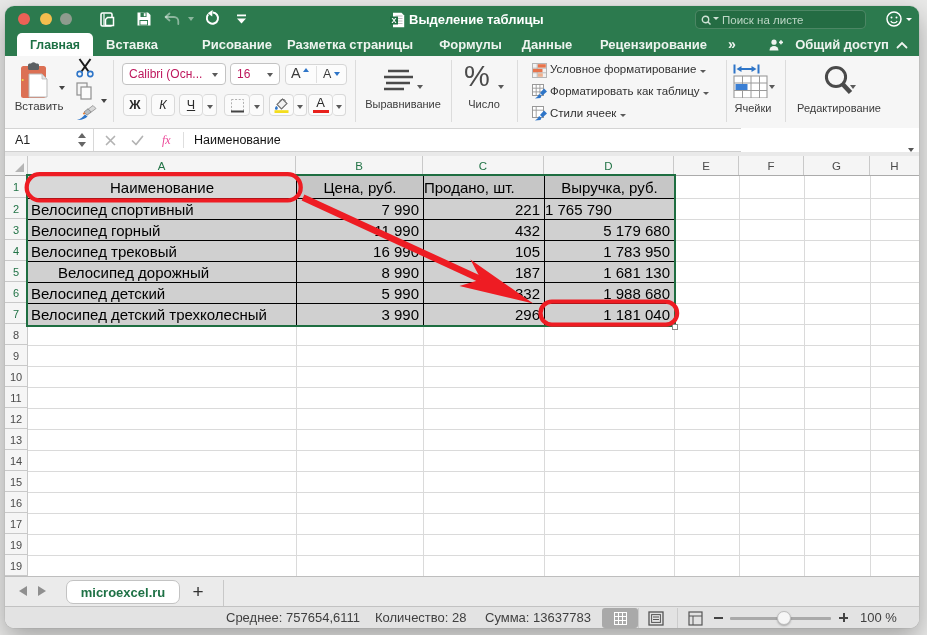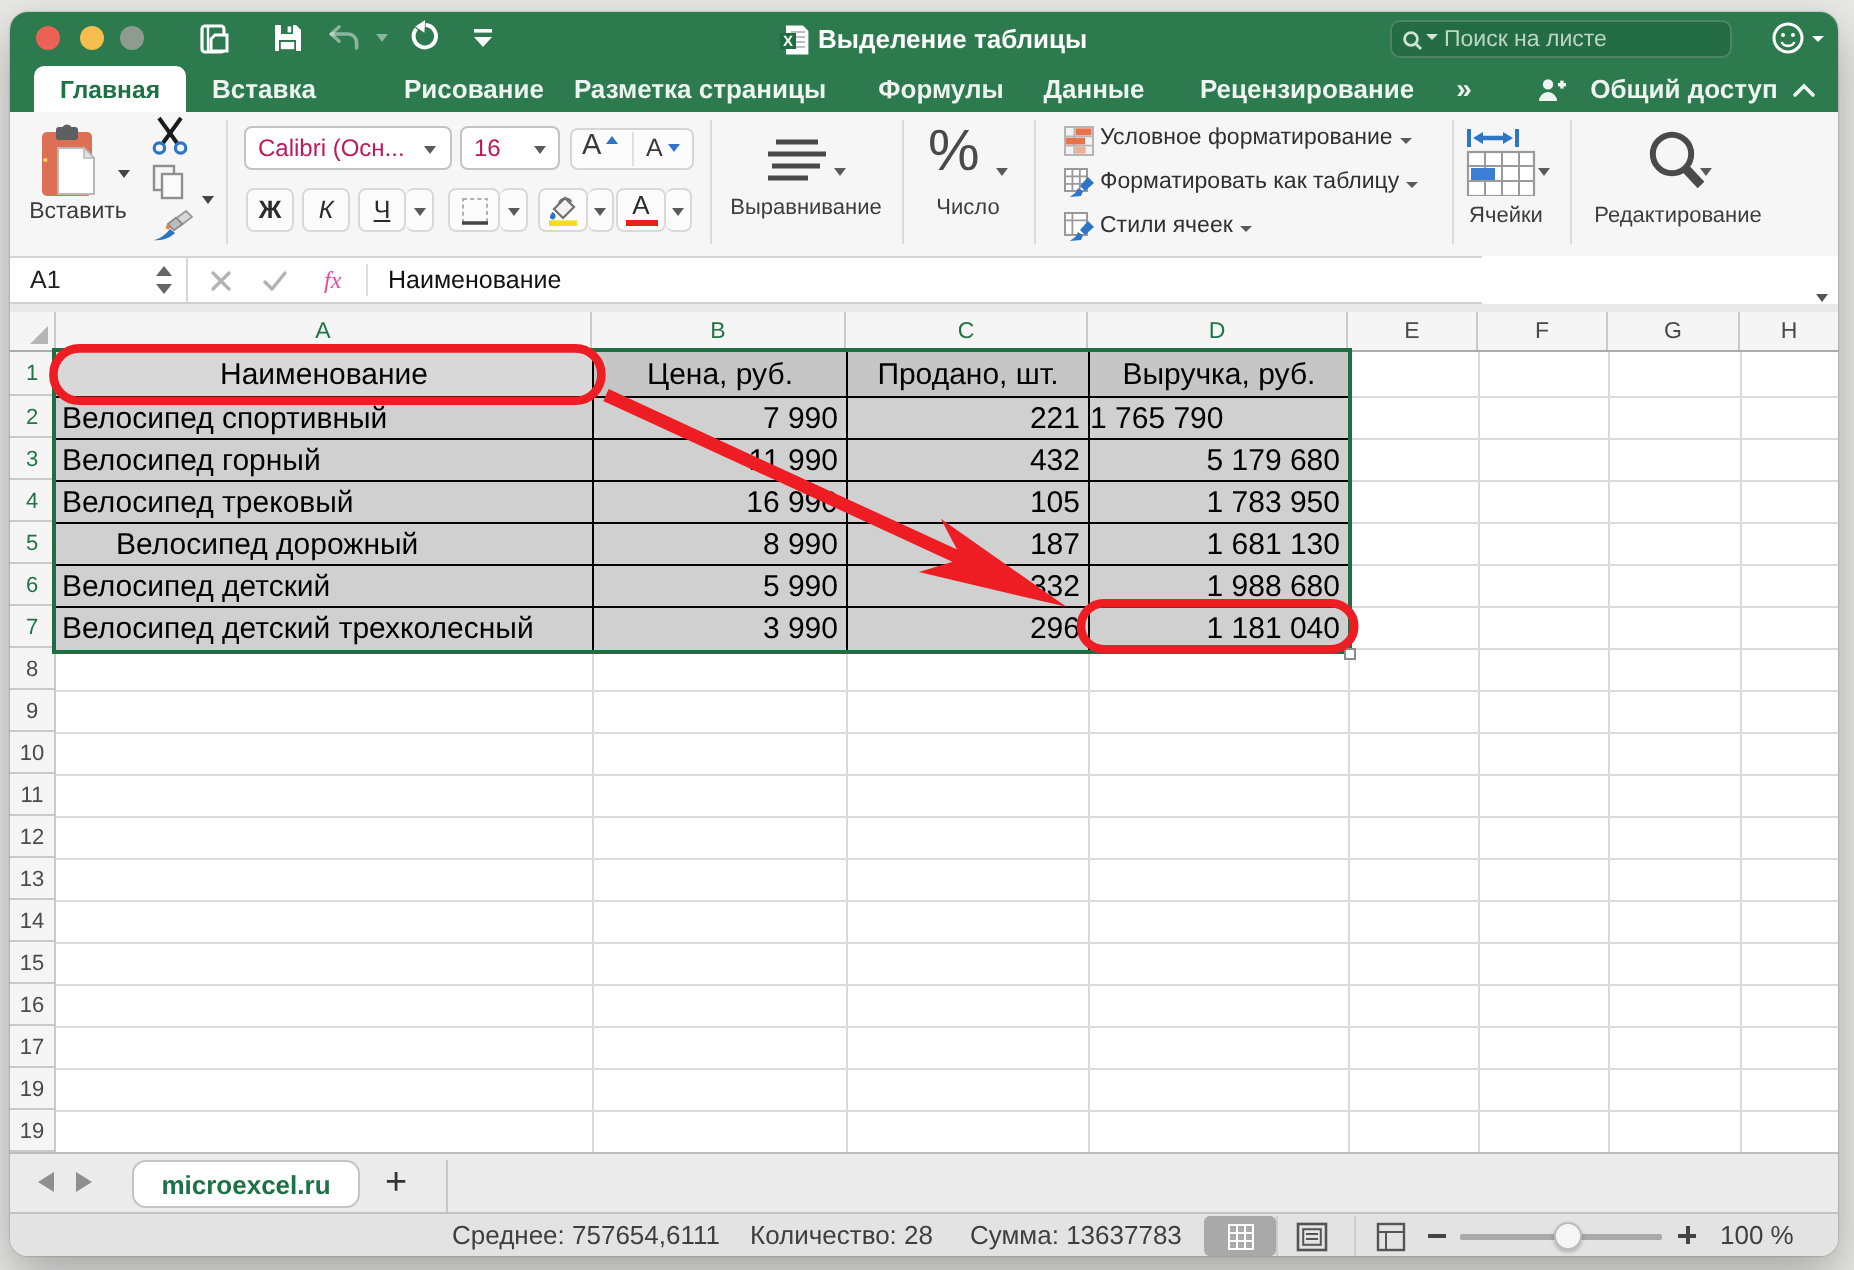--- a/index.html
+++ b/index.html
@@ -314,21 +314,21 @@
  <div class="abs" style="left:395px;top:0;width:1px;height:149px;background:#000;"></div>
  <div class="abs" style="left:516px;top:0;width:1px;height:149px;background:#000;"></div>
  <div class="abs" style="left:0;top:22px;width:646px;height:1px;background:#000;"></div>
  <div class="abs" style="left:0;top:43px;width:646px;height:1px;background:#000;"></div>
  <div class="abs" style="left:0;top:64px;width:646px;height:1px;background:#000;"></div>
  <div class="abs" style="left:0;top:85px;width:646px;height:1px;background:#000;"></div>
  <div class="abs" style="left:0;top:106px;width:646px;height:1px;background:#000;"></div>
  <div class="abs" style="left:0;top:127px;width:646px;height:1px;background:#000;"></div>
  <div class="cell" style="left:0;top:0;width:268px;height:22px;line-height:23px;text-align:center;">Наименование</div>
  <div class="cell" style="left:269px;top:0;width:126px;height:22px;line-height:23px;text-align:center;">Цена, руб.</div>
- <div class="cell" style="left:396px;top:0;width:120px;height:22px;line-height:23px;text-align:center;">Продано, шт.</div>
+ <div class="cell" style="left:396px;top:0;width:120px;height:22px;line-height:23px;text-align:left;">Продано, шт.</div>
  <div class="cell" style="left:517px;top:0;width:129px;height:22px;line-height:23px;text-align:center;">Выручка, руб.</div>
  <div class="cell" style="left:3px;top:23px;width:264px;height:20px;line-height:21px;">Велосипед спортивный</div>
  <div class="cell" style="left:3px;top:44px;width:264px;height:20px;line-height:21px;">Велосипед горный</div>
  <div class="cell" style="left:3px;top:65px;width:264px;height:20px;line-height:21px;">Велосипед трековый</div>
  <div class="cell" style="left:3px;top:86px;width:264px;height:20px;line-height:21px;margin-left:27px;">Велосипед дорожный</div>
  <div class="cell" style="left:3px;top:107px;width:264px;height:20px;line-height:21px;">Велосипед детский</div>
  <div class="cell" style="left:3px;top:128px;width:264px;height:20px;line-height:21px;">Велосипед детский трехколесный</div>
  <div class="cell" style="left:269px;top:23px;width:122px;height:20px;line-height:21px;text-align:right;">7 990</div>
  <div class="cell" style="left:269px;top:44px;width:122px;height:20px;line-height:21px;text-align:right;">11 990</div>
  <div class="cell" style="left:269px;top:65px;width:122px;height:20px;line-height:21px;text-align:right;">16 990</div>

